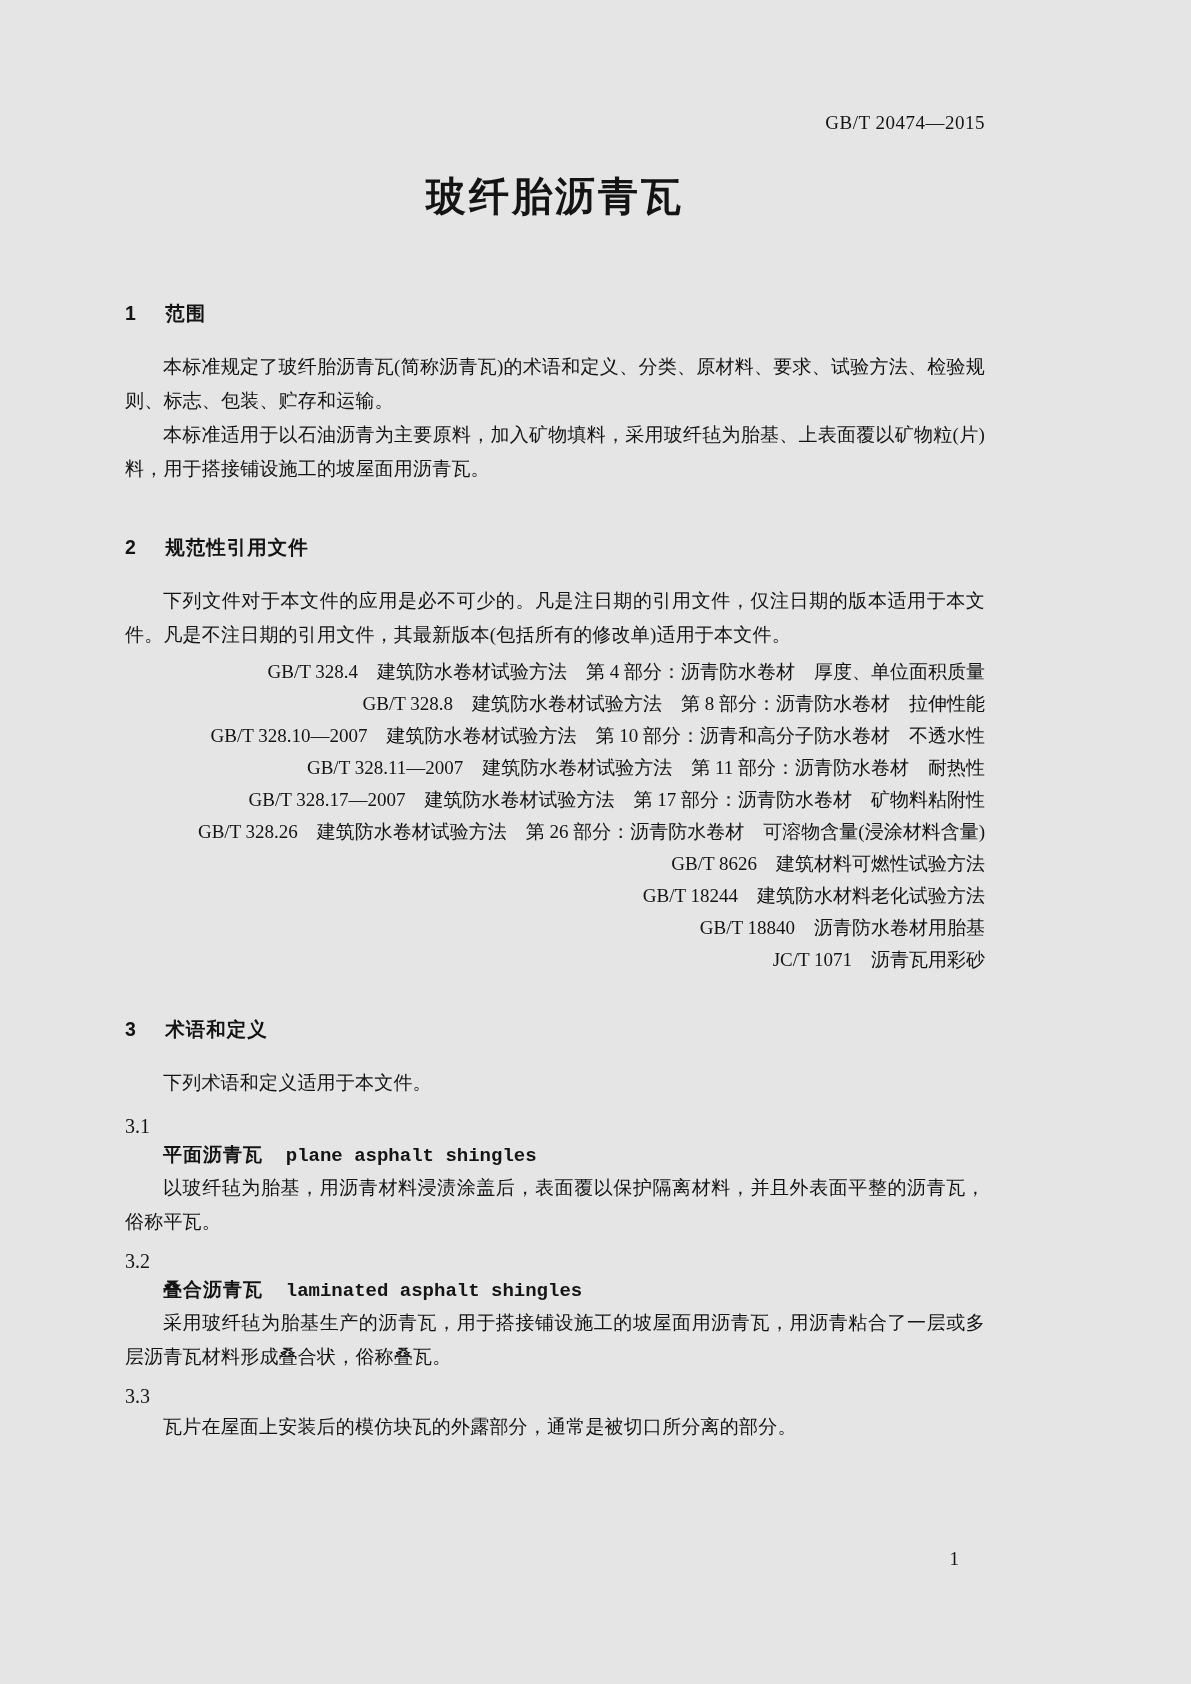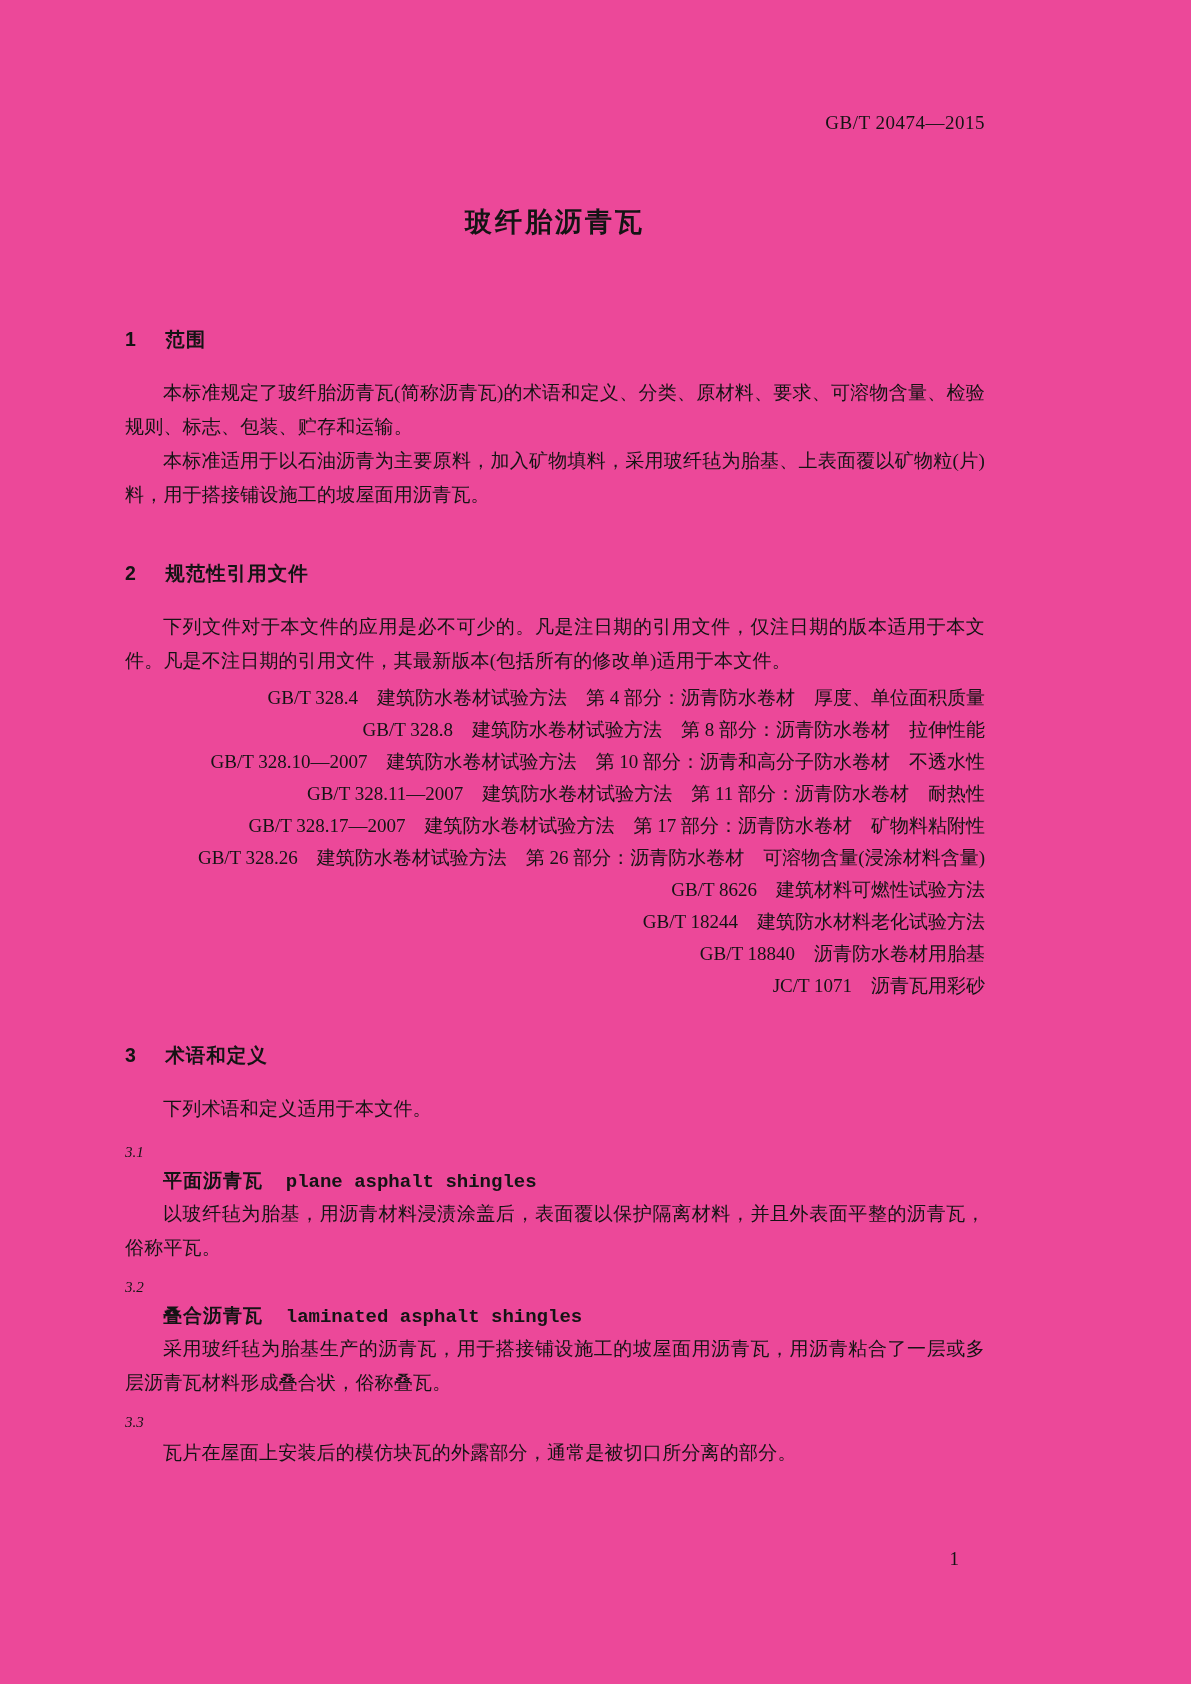--- a/index.html
+++ b/index.html
@@ -6,36 +6,36 @@
   html, body { background: #ffffff; }
   body {
     width: 1191px;
     font-family: "Liberation Serif", "DejaVu Serif", serif;
     color: #141414;
   }
   .page {
     position: relative;
     width: 1191px;
     height: 1684px;
-    background: #ec4899;
+    background: #e5e5e5;
     padding: 112px 206px 0 125px;
     overflow: hidden;
   }
   .doc-code {
     text-align: right;
     font-size: 19px;
     letter-spacing: 0.5px;
     font-weight: 500;
   }
   .doc-title {
-    margin-top: 68px;
+    margin-top: 42px;
     text-align: center;
     font-family: "Liberation Sans", "DejaVu Sans", sans-serif;
     font-weight: bold;
-    font-size: 27px;
+    font-size: 40px;
     letter-spacing: 3px;
     line-height: 40px;
   }
   .sec-heading {
     font-family: "Liberation Sans", "DejaVu Sans", sans-serif;
     font-weight: bold;
     font-size: 19.5px;
     line-height: 26px;
   }
   .sec-heading .sec-num { display: inline-block; }
@@ -57,24 +57,23 @@
     margin-left: 2em;
   }
   .ref-item {
     font-size: 19px;
     line-height: 32px;
     white-space: nowrap;
     text-align: right;
   }
   .terms-intro { margin-top: 24px; }
   .term-number {
-    font-size: 15px;
+    font-size: 20px;
     line-height: 28px;
     margin-top: 12px;
-    font-style: italic;
   }
   .term-block + .term-block .term-number { margin-top: 8px; }
   .term-name {
     margin-left: 2em;
     line-height: 30px;
     font-size: 19px;
     font-weight: bold;
   }
   .term-zh {
     font-family: "Liberation Sans", "DejaVu Sans", sans-serif;
@@ -99,21 +98,21 @@
 
   <div class="doc-code">GB/T 20474—2015</div>
 
   <h1 class="doc-title">玻纤胎沥青瓦</h1>
 
   <h2 class="sec-heading" id="sec1-heading">
     <span class="sec-num">1</span>
     <span class="sec-title">范围</span>
   </h2>
   <div class="para-group">
-    <p class="body-para">本标准规定了玻纤胎沥青瓦(简称沥青瓦)的术语和定义、分类、原材料、要求、可溶物含量、检验规则、标志、包装、贮存和运输。</p>
+    <p class="body-para">本标准规定了玻纤胎沥青瓦(简称沥青瓦)的术语和定义、分类、原材料、要求、试验方法、检验规则、标志、包装、贮存和运输。</p>
     <p class="body-para">本标准适用于以石油沥青为主要原料，加入矿物填料，采用玻纤毡为胎基、上表面覆以矿物粒(片)料，用于搭接铺设施工的坡屋面用沥青瓦。</p>
   </div>
 
   <h2 class="sec-heading" id="sec2-heading">
     <span class="sec-num">2</span>
     <span class="sec-title">规范性引用文件</span>
   </h2>
   <div class="para-group">
     <p class="body-para">下列文件对于本文件的应用是必不可少的。凡是注日期的引用文件，仅注日期的版本适用于本文件。凡是不注日期的引用文件，其最新版本(包括所有的修改单)适用于本文件。</p>
     <ul class="ref-list">

